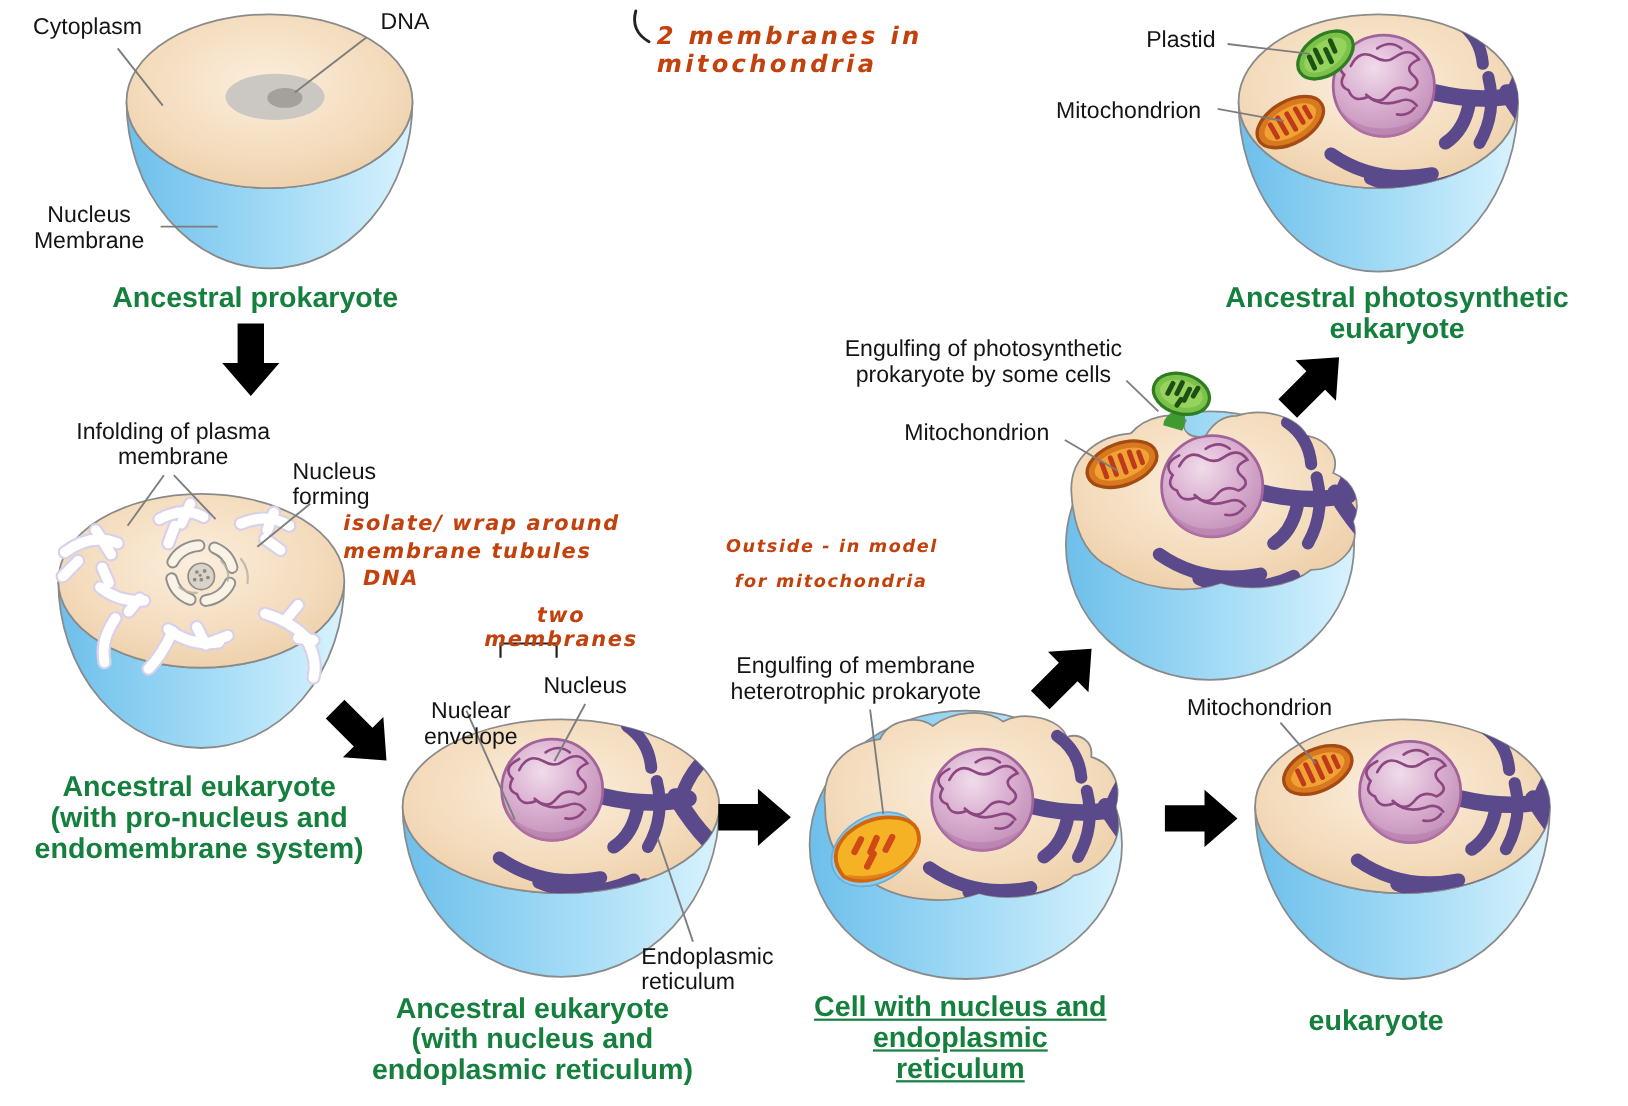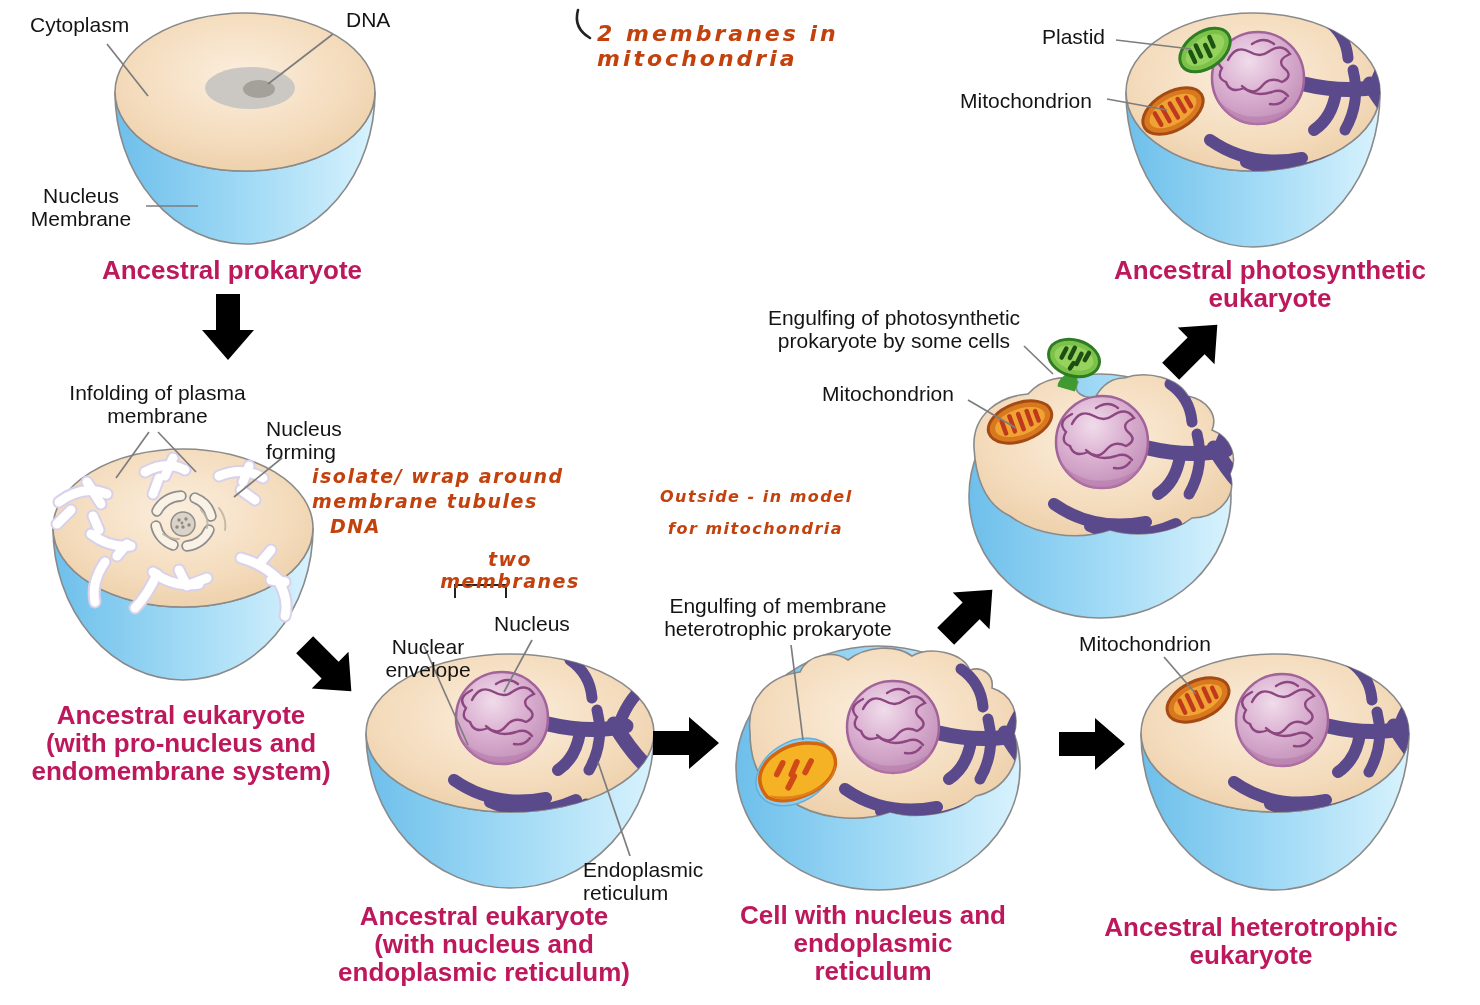--- a/index.html
+++ b/index.html
@@ -1,20 +1,20 @@
 <!DOCTYPE html>
 <html><head>
 <meta charset="utf-8">
 <style>
   html,body{margin:0;padding:0;background:#fff;}
   .canvas{position:relative;width:1480px;height:1005px;background:#fff;overflow:hidden;
           font-family:"Liberation Sans", sans-serif;color:#111;}
   svg{position:absolute;left:0;top:0;}
   .lbl{position:absolute;font-size:21px;line-height:23px;color:#141414;}
-  .cap{position:absolute;font-size:26px;line-height:28px;font-weight:bold;color:#be185d;text-align:center;}
+  .cap{position:absolute;font-size:26px;line-height:28px;font-weight:bold;color:#15803d;text-align:center;}
   .hand{position:absolute;font-family:"DejaVu Sans", sans-serif;font-style:italic;font-weight:600;
         color:#c2410c;letter-spacing:1.5px;}
   .tc{text-align:center;}
   .note-lines div{white-space:nowrap;}
 </style>
 </head>
 <body>
 
 <div class="canvas">
 
@@ -324,29 +324,28 @@
 <div class="cap" style="left:308px;top:902px;width:352px;">
   <div>Ancestral eukaryote</div>
   <div>(with nucleus and</div>
   <div>endoplasmic reticulum)</div>
 </div>
 
 <div class="lbl tc" style="left:642px;top:594px;width:272px;">
   <div>Engulfing of membrane</div>
   <div>heterotrophic prokaryote</div>
 </div>
-<div class="cap" style="left:722px;top:901px;width:302px;">
+<div class="cap" style="left:722px;top:901px;width:302px;text-decoration:underline;">
   <div>Cell with nucleus and</div>
   <div>endoplasmic</div>
   <div>reticulum</div>
 </div>
 
 <div class="lbl" style="left:1079px;top:632px;width:155px;">Mitochondrion</div>
 <div class="cap" style="left:1090px;top:913px;width:322px;">
-  <div>Ancestral heterotrophic</div>
   <div>eukaryote</div>
 </div>
 
 <div class="lbl tc" style="left:748px;top:306px;width:292px;">
   <div>Engulfing of photosynthetic</div>
   <div>prokaryote by some cells</div>
 </div>
 <div class="lbl" style="left:822px;top:382px;width:150px;">Mitochondrion</div>
 <div class="hand note-lines" style="left:660px;top:481px;font-size:16px;line-height:32px;">
   <div>Outside - in model</div>

